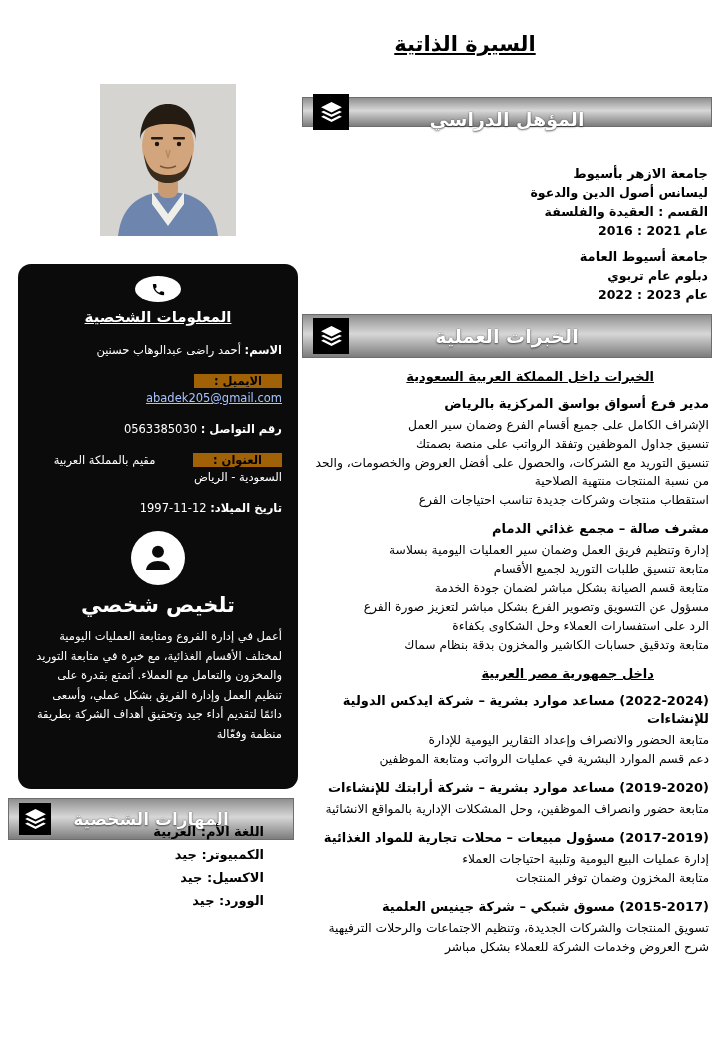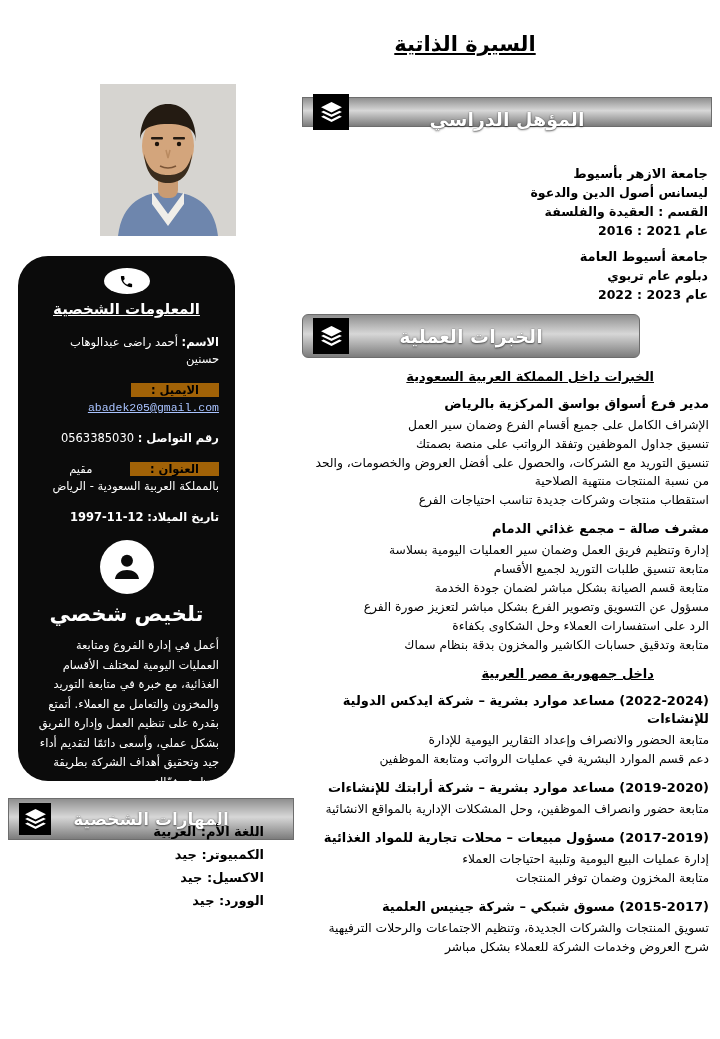--- a/index.html
+++ b/index.html
@@ -34,21 +34,21 @@
   }
   .bar .bar-icon svg{ width:25px; height:25px; fill:#fff; }
   .bar .bar-label{
     display:block; width:100%; height:100%; line-height:42px;
     text-align:center; color:#fff; font-size:19px; font-weight:bold;
     direction:rtl; text-shadow:0 1px 2px rgba(0,0,0,.55), 0 0 1px #444;
     letter-spacing:1px;
   }
 
   #edu-bar{ top:97px; left:302px; width:410px; height:30px; }
-  #exp-bar{ top:314px; left:302px; width:338px;border-radius:6px; }
+  #exp-bar{ top:314px; left:302px; width:410px; }
   #skills-bar{ top:798px; left:8px;  width:286px; height:42px; }
   #skills-bar .bar-label{ font-size:17px; line-height:40px; }
   #skills-bar .bar-icon{ width:32px; height:32px; }
 
   
   .edu{
     position:absolute; top:164px; left:306px; width:402px;
     direction:rtl; text-align:right; font-size:12.5px; line-height:19px;
     font-weight:bold;
   }
@@ -63,38 +63,38 @@
   .sub-head{
     font-weight:bold; text-decoration:underline; font-size:13px;
     margin:2px 55px 9px 0;
   }
   .job{ margin-bottom:11px; }
   .job-title{ font-weight:bold; font-size:13px; margin-bottom:3px; }
   .bullet{ margin-bottom:1px; }
 
   
   .pbox{
-    position:absolute; top:256px; left:18px; width:217px; height:525px;
-    background:#0b0b0b; border-radius:30px; color:#fff;
+    position:absolute; top:264px; left:18px; width:280px; height:525px;
+    background:#0b0b0b; border-radius:13px; color:#fff;
     direction:rtl; text-align:right; padding:12px 16px;
   }
   .phone-badge{
     width:46px; height:26px; background:#fff; border-radius:50%;
     margin:0 auto 6px auto; display:flex; align-items:center; justify-content:center;
   }
   .phone-badge svg{ width:15px; height:15px; fill:#000; }
   .pbox-title{
     text-align:center; font-weight:bold; font-size:15px;
     text-decoration:underline; margin-bottom:16px;
   }
   .field{ font-size:11.5px; margin-bottom:14px; line-height:17px; }
   .field .lbl{ font-weight:bold; }
   .chip{ background:#a16207; color:#000; padding:0 20px;margin-left:34px; }
-  .email{ color:#a9c3ff; text-decoration:underline; cursor:pointer; direction:ltr; unicode-bidi:embed;font-family:Liberation Mono, monospace; }
-  .b{ font-weight:bold; }
+  .email{ color:#a9c3ff; text-decoration:underline; cursor:pointer; direction:ltr; unicode-bidi:embed; }
+  .b{ font-weight:normal; }
   .person-badge{
     width:54px; height:54px; border-radius:50%; background:#fff;
     margin:8px auto 8px auto; display:flex; align-items:center; justify-content:center;
   }
   .person-badge svg{ width:34px; height:34px; fill:#0b0b0b; }
   .sum-title{ text-align:center; font-size:21px; font-weight:bold; margin-bottom:10px; }
   .summary{ font-size:11.5px; line-height:19.5px; text-align:right; }
 
   
   .skills{

